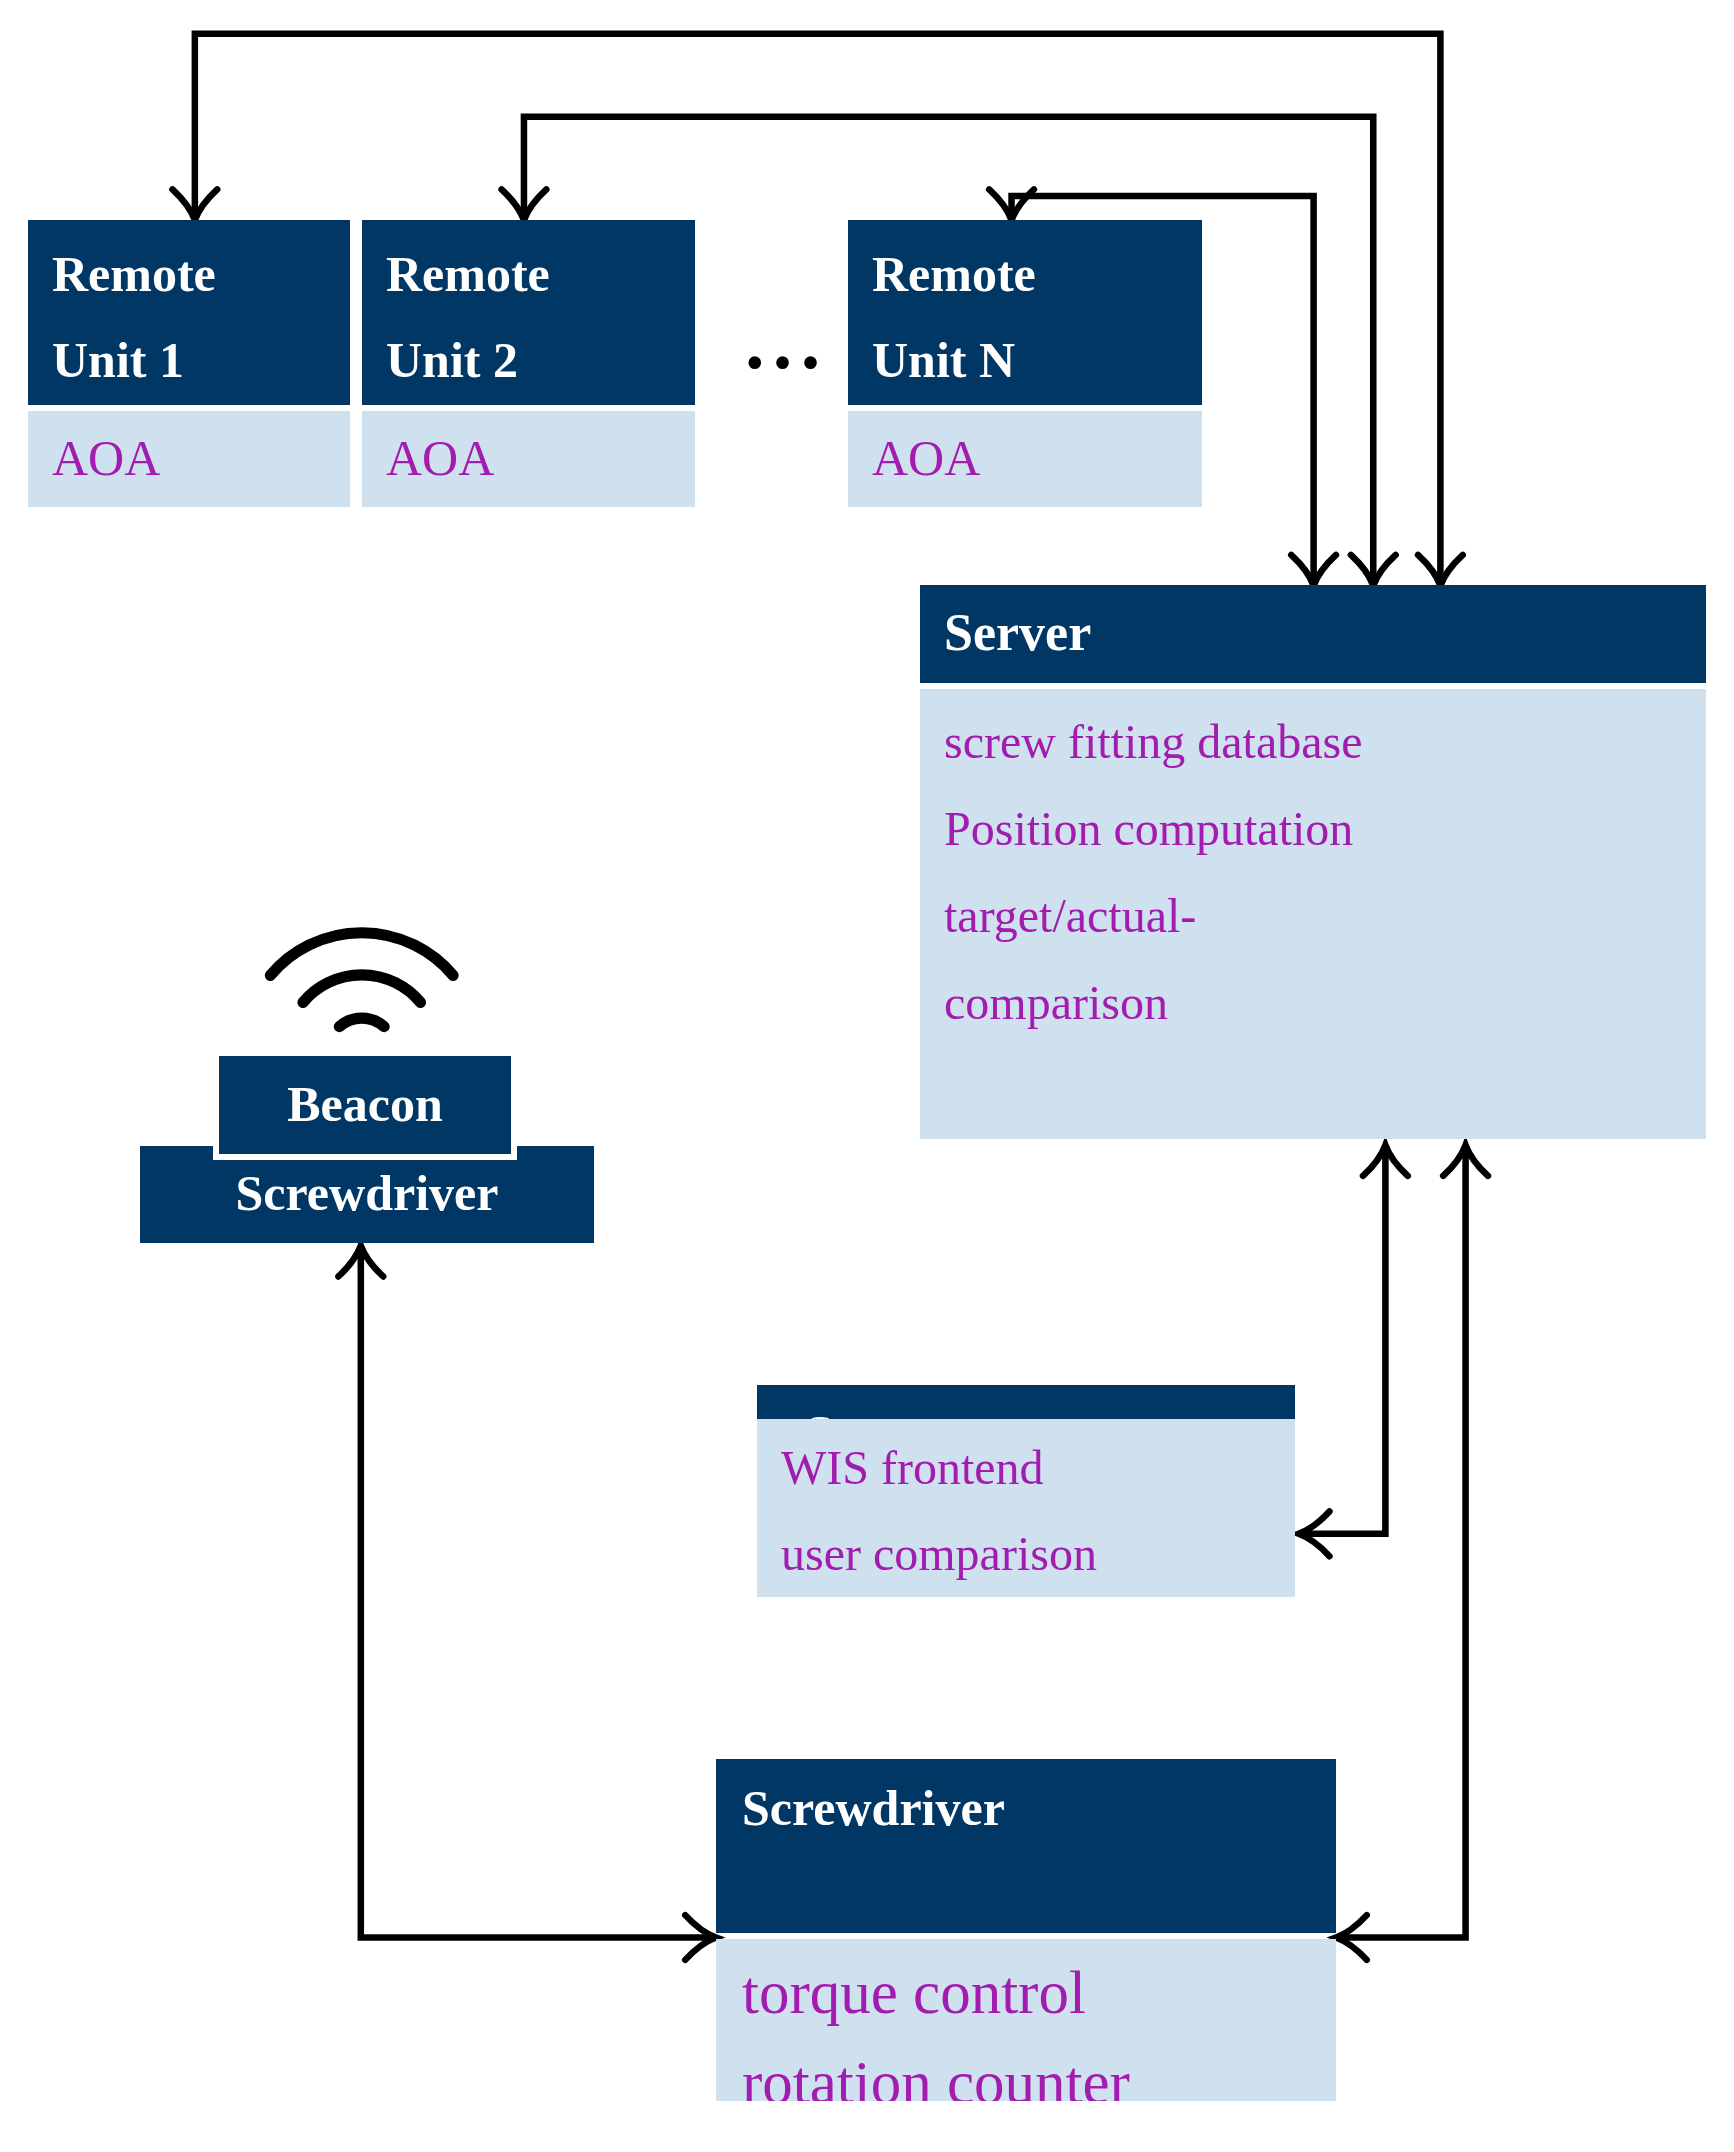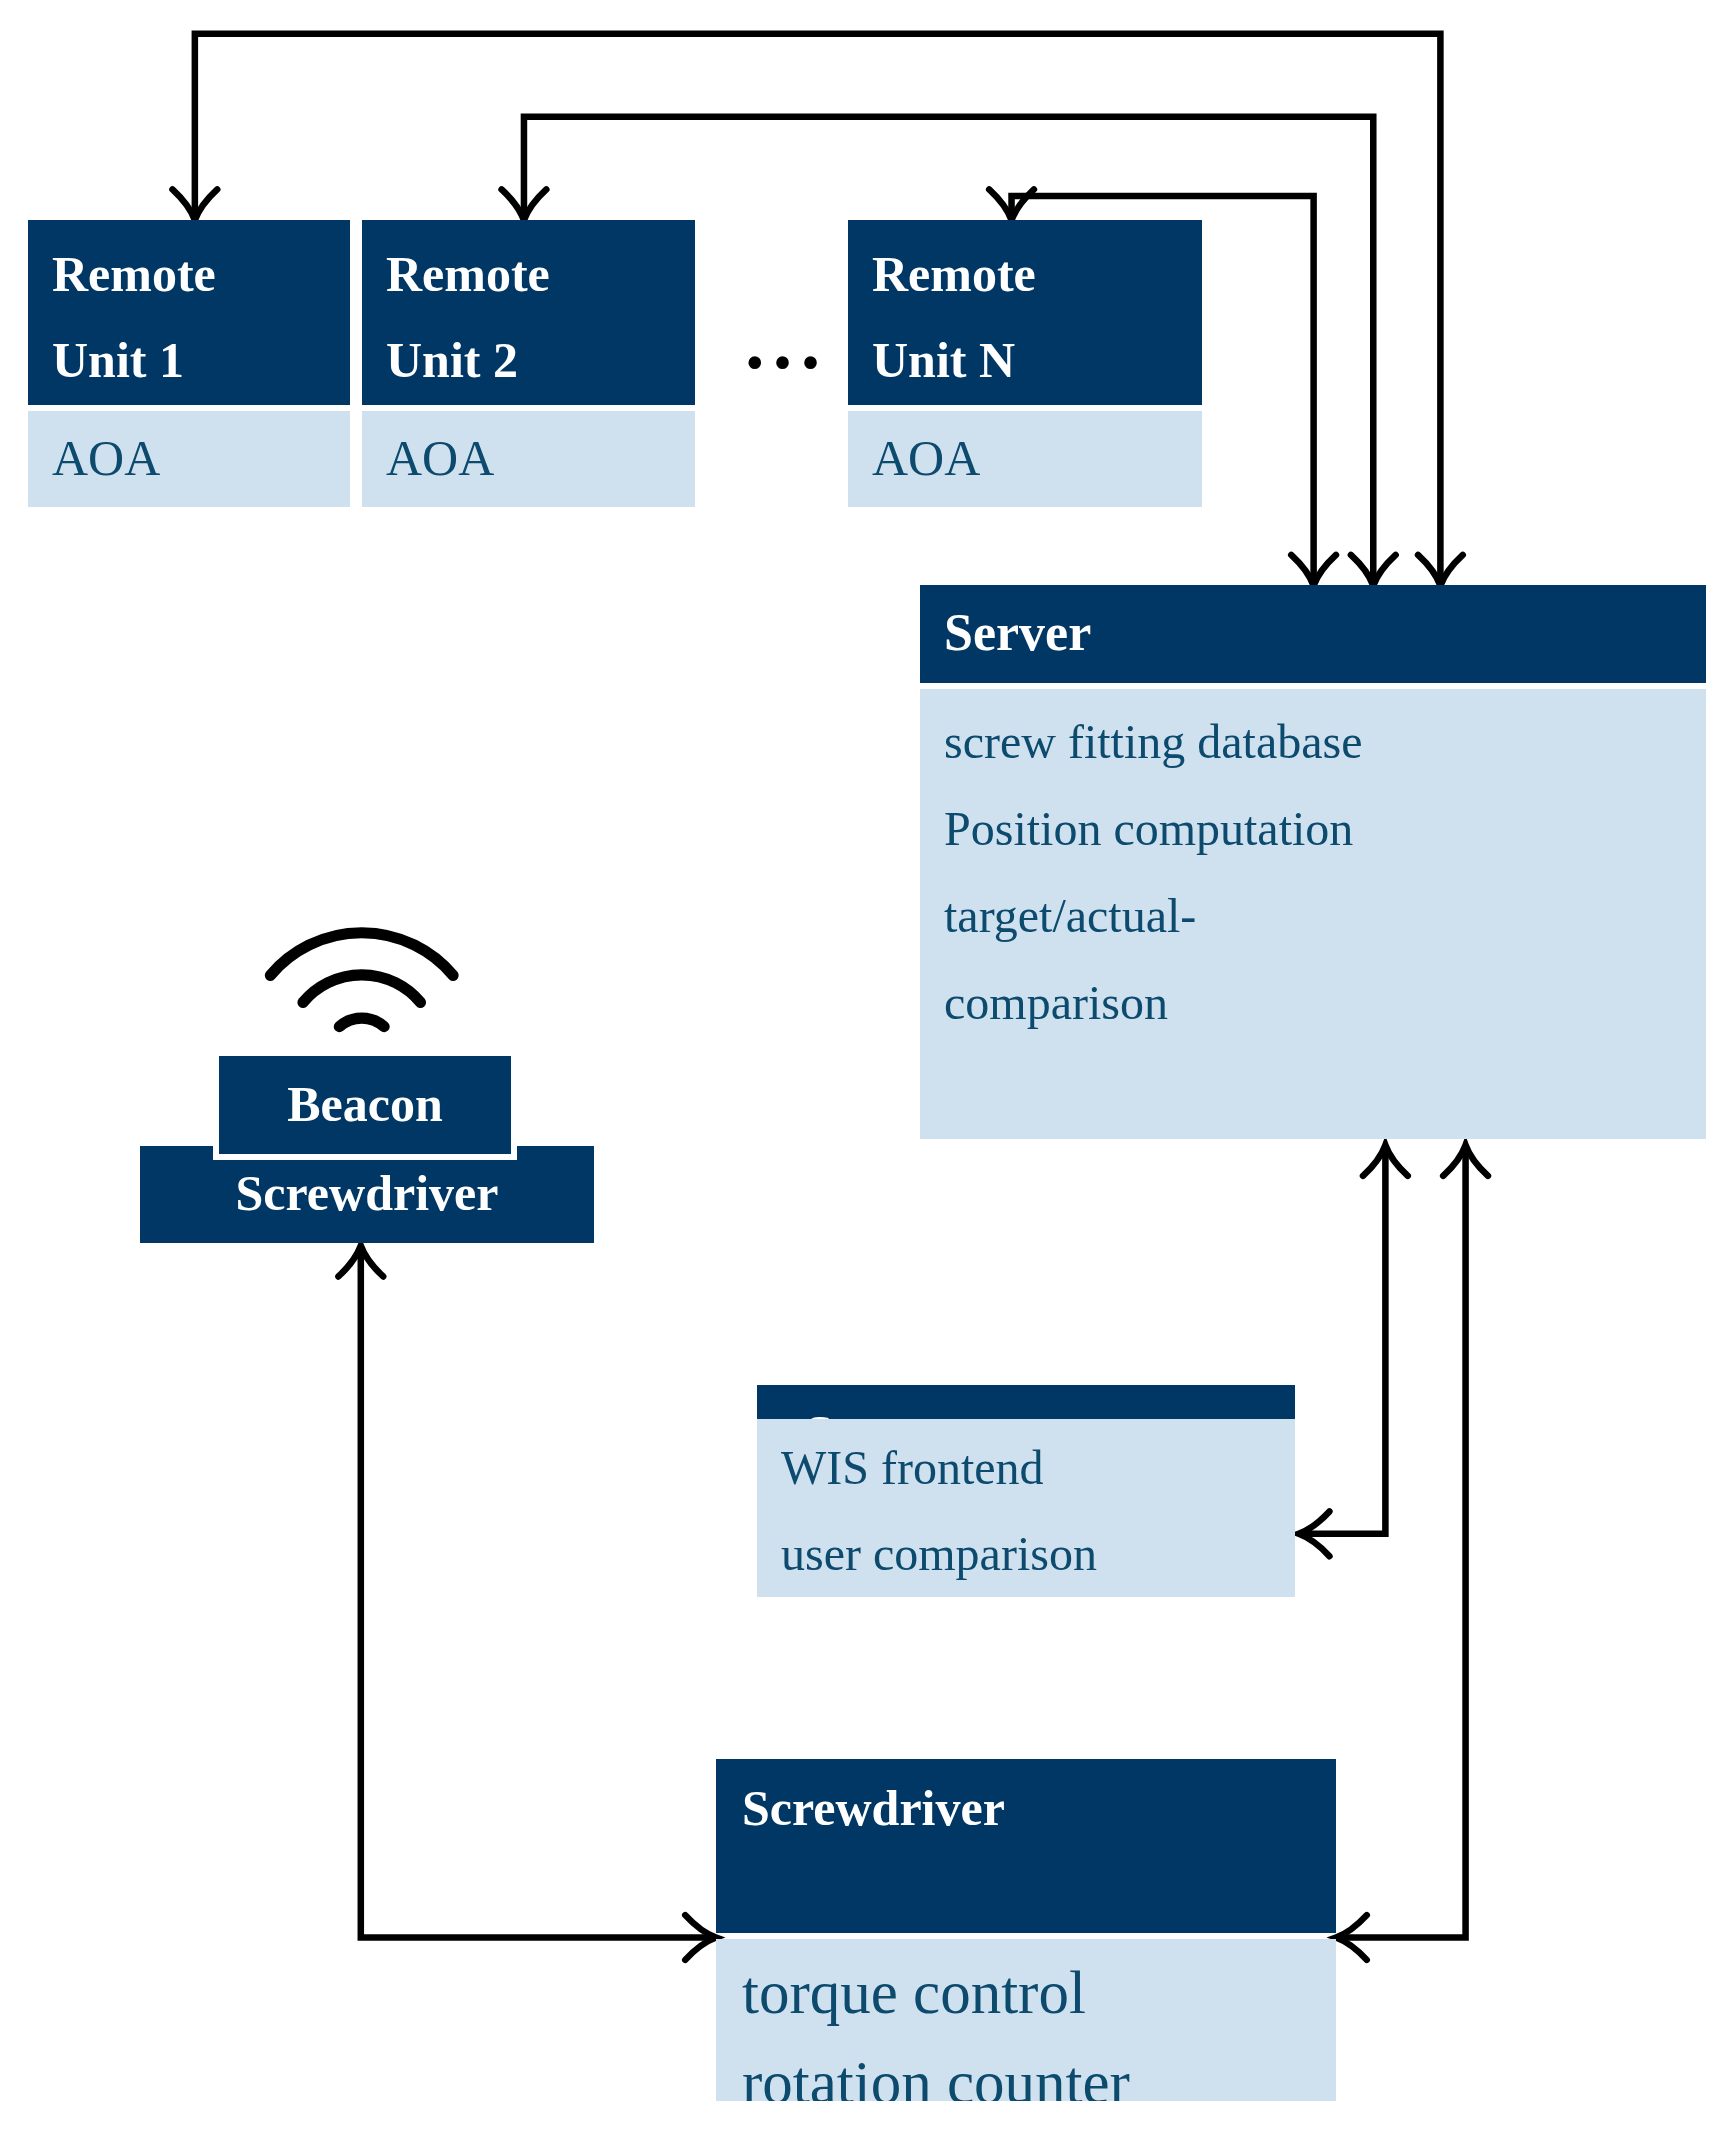--- a/index.html
+++ b/index.html
@@ -13,21 +13,21 @@
   .wires{position:absolute;left:0;top:0;z-index:0;}
   .hdr{
     position:absolute;
     background:#003764;color:#ffffff;
     font-weight:bold;
     box-sizing:border-box;
     z-index:1;
   }
   .bdy{
     position:absolute;
-    background:#cfe0ee;color:#0c4a6e;
+    background:#cfe0ee;color:#a21caf;
     box-sizing:border-box;
     z-index:1;
   }
   .padL{padding-left:24px;}
   .rm-hdr{font-size:50px;padding:11.2px 0 0 24px;}
   .rm-hdr .ln{line-height:86px;white-space:nowrap;}
   .rm-bdy{font-size:50px;line-height:94px;}
   .server-hdr{font-size:52px;line-height:96px;white-space:nowrap;}
   .server-bdy{font-size:48px;padding:9.3px 0 0 24px;}
   .server-bdy .ln{line-height:87px;white-space:nowrap;}

